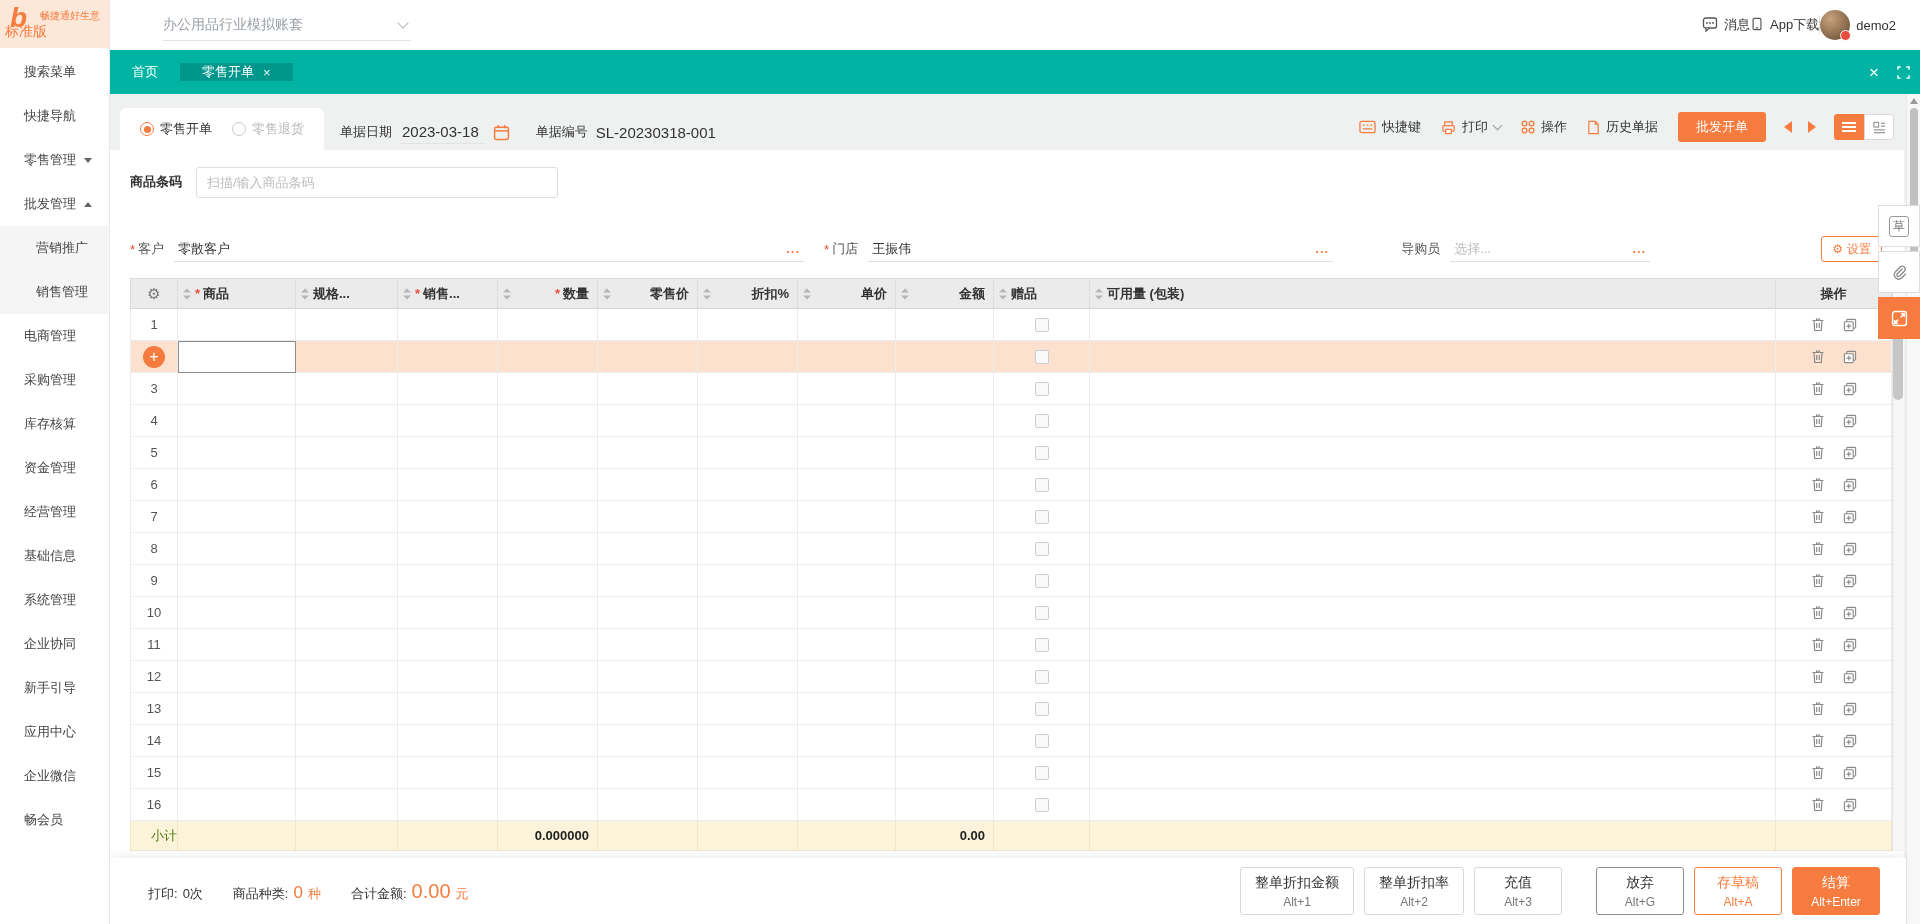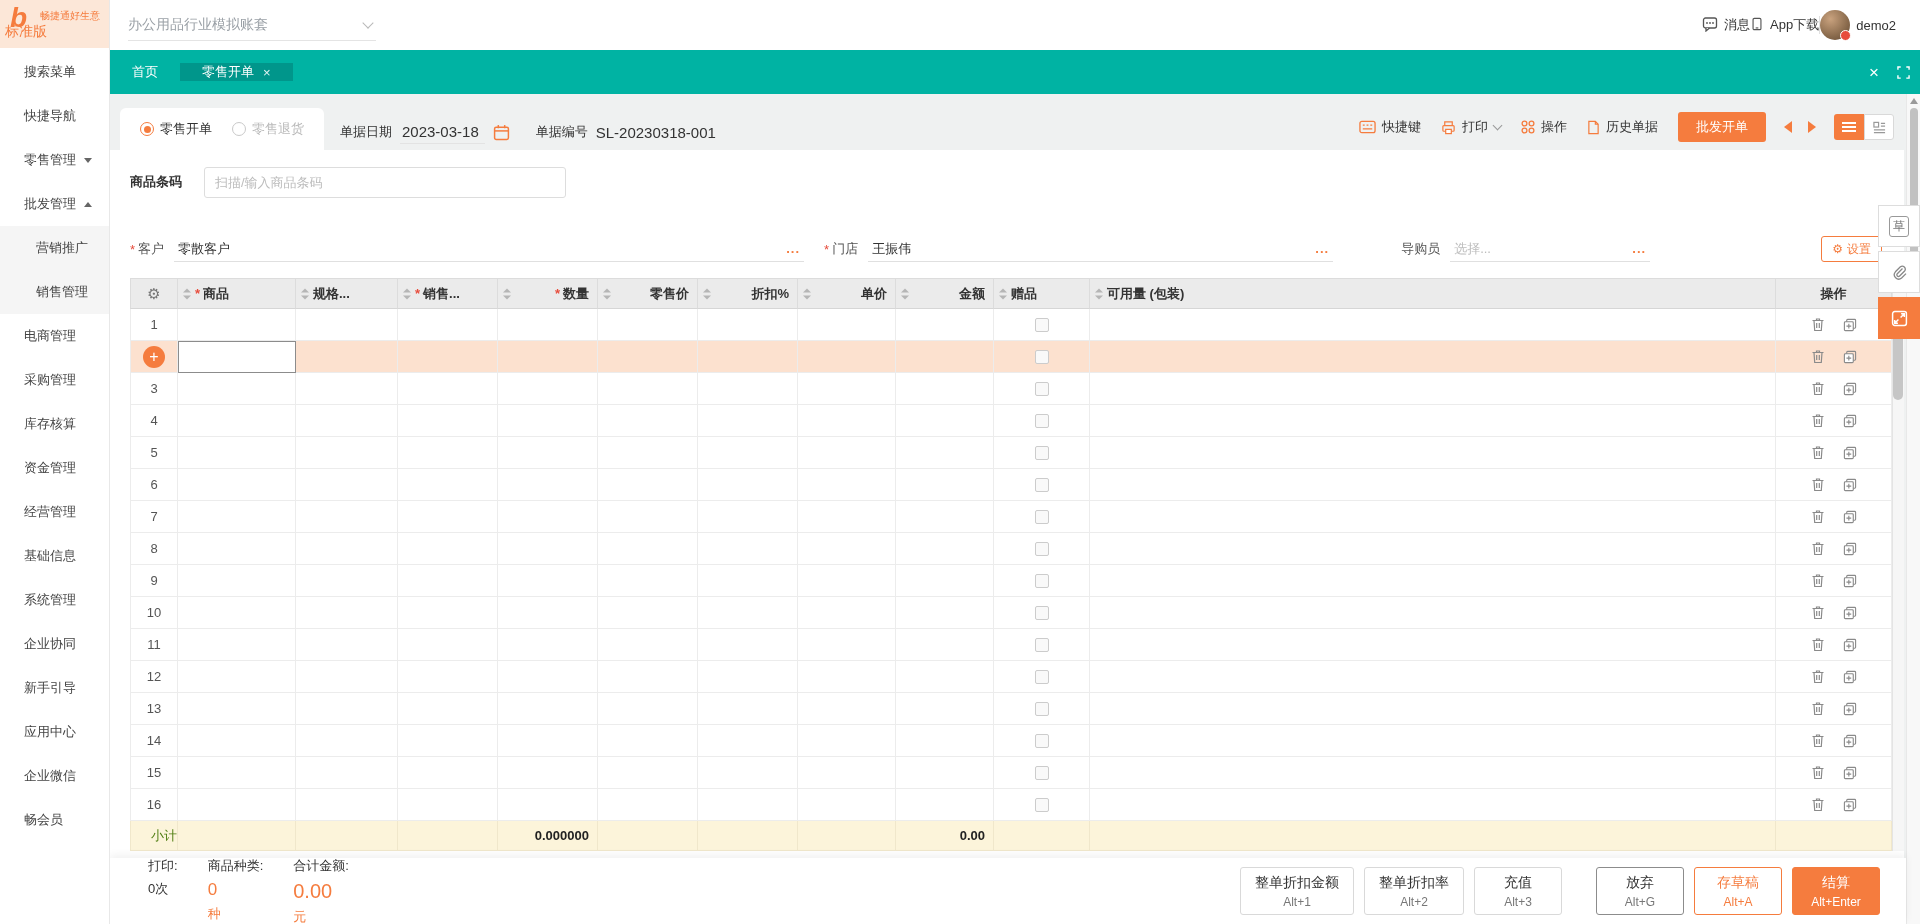--- a/index.html
+++ b/index.html
@@ -12,21 +12,21 @@
   .logo-title { position:absolute; left:40px; top:10px; width:66px; font-size:10px; color:#f57c3e; line-height:11px; }
   .logo-edition { position:absolute; left:5px; bottom:7px; font-size:14px; color:#f57c3e; }
   .side-menu { padding-top:2px; }
   .side-item { height:44px; display:flex; align-items:center; padding-left:24px; font-size:13px; color:#444; cursor:pointer; }
   .side-item.sub { background:#f5f5f5; padding-left:36px; }
   .caret { width:0; height:0; border-left:4px solid transparent; border-right:4px solid transparent; margin-left:8px; }
   .caret.down { border-top:5px solid #666; }
   .caret.up { border-bottom:5px solid #666; }
 
   
-  .topbar { position:absolute; left:110px; top:0; width:1810px; height:50px; background:#fff; display:flex; align-items:center; }
+  .topbar { position:absolute; left:110px; top:0; width:1810px; height:50px; background:#fff; display:flex; align-items:center;padding-left:35px; }
   .account { margin-left:18px; width:248px; border-bottom:1px solid #e4e4e4; color:#9aa0a6; font-size:14px; height:32px; display:flex; align-items:center; justify-content:space-between; cursor:pointer; }
   .chev { width:8px; height:8px; border-right:1.5px solid #b9b9b9; border-bottom:1.5px solid #b9b9b9; transform:rotate(45deg); margin:-4px 4px 0 0; }
   .topbar-right { margin-left:auto; display:flex; align-items:center; padding-right:24px; }
   .top-link { display:flex; align-items:center; gap:6px; font-size:13px; color:#333; cursor:pointer; }
   .vdiv { width:1px; height:18px; background:#e0e0e0; }
   .avatar { width:30px; height:30px; border-radius:50%; background:radial-gradient(circle at 35% 30%, #c9a27e, #8a6b4d 60%, #5f4732); position:relative; }
   .avatar::after { content:""; position:absolute; right:-1px; bottom:-1px; width:9px; height:9px; border-radius:50%; background:#e74c3c; border:1.5px solid #fff; }
 
   
   .tabbar { position:absolute; left:110px; top:50px; width:1810px; height:44px; background:#00b3a3; display:flex; align-items:stretch; z-index:7; }
@@ -62,21 +62,21 @@
   .view-toggles { display:flex; }
   .vt { width:30px; height:26px; display:flex; flex-direction:column; align-items:center; justify-content:center; gap:2px; cursor:pointer; }
   .vt1 { background:#f57c3e; border-radius:3px 0 0 3px; }
   .vt1 i { display:block; width:14px; height:2px; background:#fff; }
   .vt2 { background:#fff; border:1px solid #d9d9d9; border-radius:0 3px 3px 0; }
 
   .card { position:absolute; left:0; top:56px; width:1794px; height:708px; background:#fff; padding-left:20px; }
 
   .barcode-row { display:flex; align-items:center; margin-top:16px; height:32px; }
   .bc-label { font-size:13px; font-weight:bold; color:#333; }
-  .bc-input { margin-left:22px; width:362px; height:31px; border:1px solid #ddd; border-radius:3px; padding:0 10px; font-size:13px; color:#333; outline:none; }
+  .bc-input { margin-left:14px; width:362px; height:31px; border:1px solid #ddd; border-radius:3px; padding:0 10px; font-size:13px; color:#333; outline:none; }
   .bc-input::placeholder { color:#bcbcbc; }
 
   .field-row { display:flex; align-items:center; margin-top:36px; height:30px; padding-right:22px; }
   .req { color:#e74c3c; margin-right:3px; font-size:13px; }
   .f-label { font-size:13px; color:#555; white-space:nowrap; }
   .f-field { border-bottom:1px solid #e0e0e0; display:flex; align-items:center; justify-content:space-between; height:26px; margin-left:10px; padding:0 4px; }
   .f-value { font-size:13px; color:#333; }
   .f-placeholder { font-size:13px; color:#bcbcbc; }
   .f-ellipsis { color:#f57c3e; font-size:13px; font-weight:bold; letter-spacing:1px; cursor:pointer; }
   .w-customer { width:630px; } .w-store { width:465px; } .w-guide { width:200px; }
@@ -107,21 +107,21 @@
   .chk { width:14px; height:14px; border:1px solid #ccc; background:#f9f9f9; border-radius:2px; cursor:pointer; }
   .op-ic { display:flex; cursor:pointer; }
   .sd { height:30px; background:#fcf4da; border-right:1px solid #f0e7cb; border-bottom:1px solid #f0e7cb; display:flex; align-items:center; font-size:13px; }
   .sd.lbl { padding-left:20px; color:#4d7c0f; border-left:1px solid #f0e7cb; }
   .sd.val { justify-content:flex-end; padding-right:8px; font-weight:bold; color:#222; }
   .tbl-thumb { position:absolute; right:1px; top:34px; width:10px; height:88px; background:#c6c6c6; border-radius:5px; }
 
   
   .footer { position:absolute; left:0; bottom:0; width:1796px; height:66px; background:#fff; box-shadow:0 -3px 8px rgba(0,0,0,.06); display:flex; align-items:center; padding:0 26px 0 38px; z-index:6; }
   .stats { display:flex; align-items:baseline; gap:30px; }
-  .stat { display:flex; align-items:baseline; gap:5px; font-size:13px; color:#333;flex-direction:column; }
+  .stat { display:flex; align-items:baseline; gap:5px; font-size:13px; color:#333; }
   .accent { color:#f57c3e; }
   .big0 { font-size:17px; }
   .big00 { font-size:20px; }
   .fbtns { margin-left:auto; display:flex; align-items:center; gap:10px; }
   .fbtn { height:48px; min-width:88px; padding:0 14px; background:#fff; border:1px solid #d9d9d9; border-radius:3px; cursor:pointer; font-family:inherit; display:flex; flex-direction:column; align-items:center; justify-content:center; gap:3px; }
   .fbtn-label { font-size:14px; color:#333; }
   .fbtn-hotkey { font-size:12px; color:#777; }
   .fbtn.bordered { border-color:#8c8c8c; margin-left:24px; }
   .fbtn.outline { border-color:#f57c3e; }
   .fbtn.outline .fbtn-label,.fbtn.outline .fbtn-hotkey { color:#f57c3e; }

